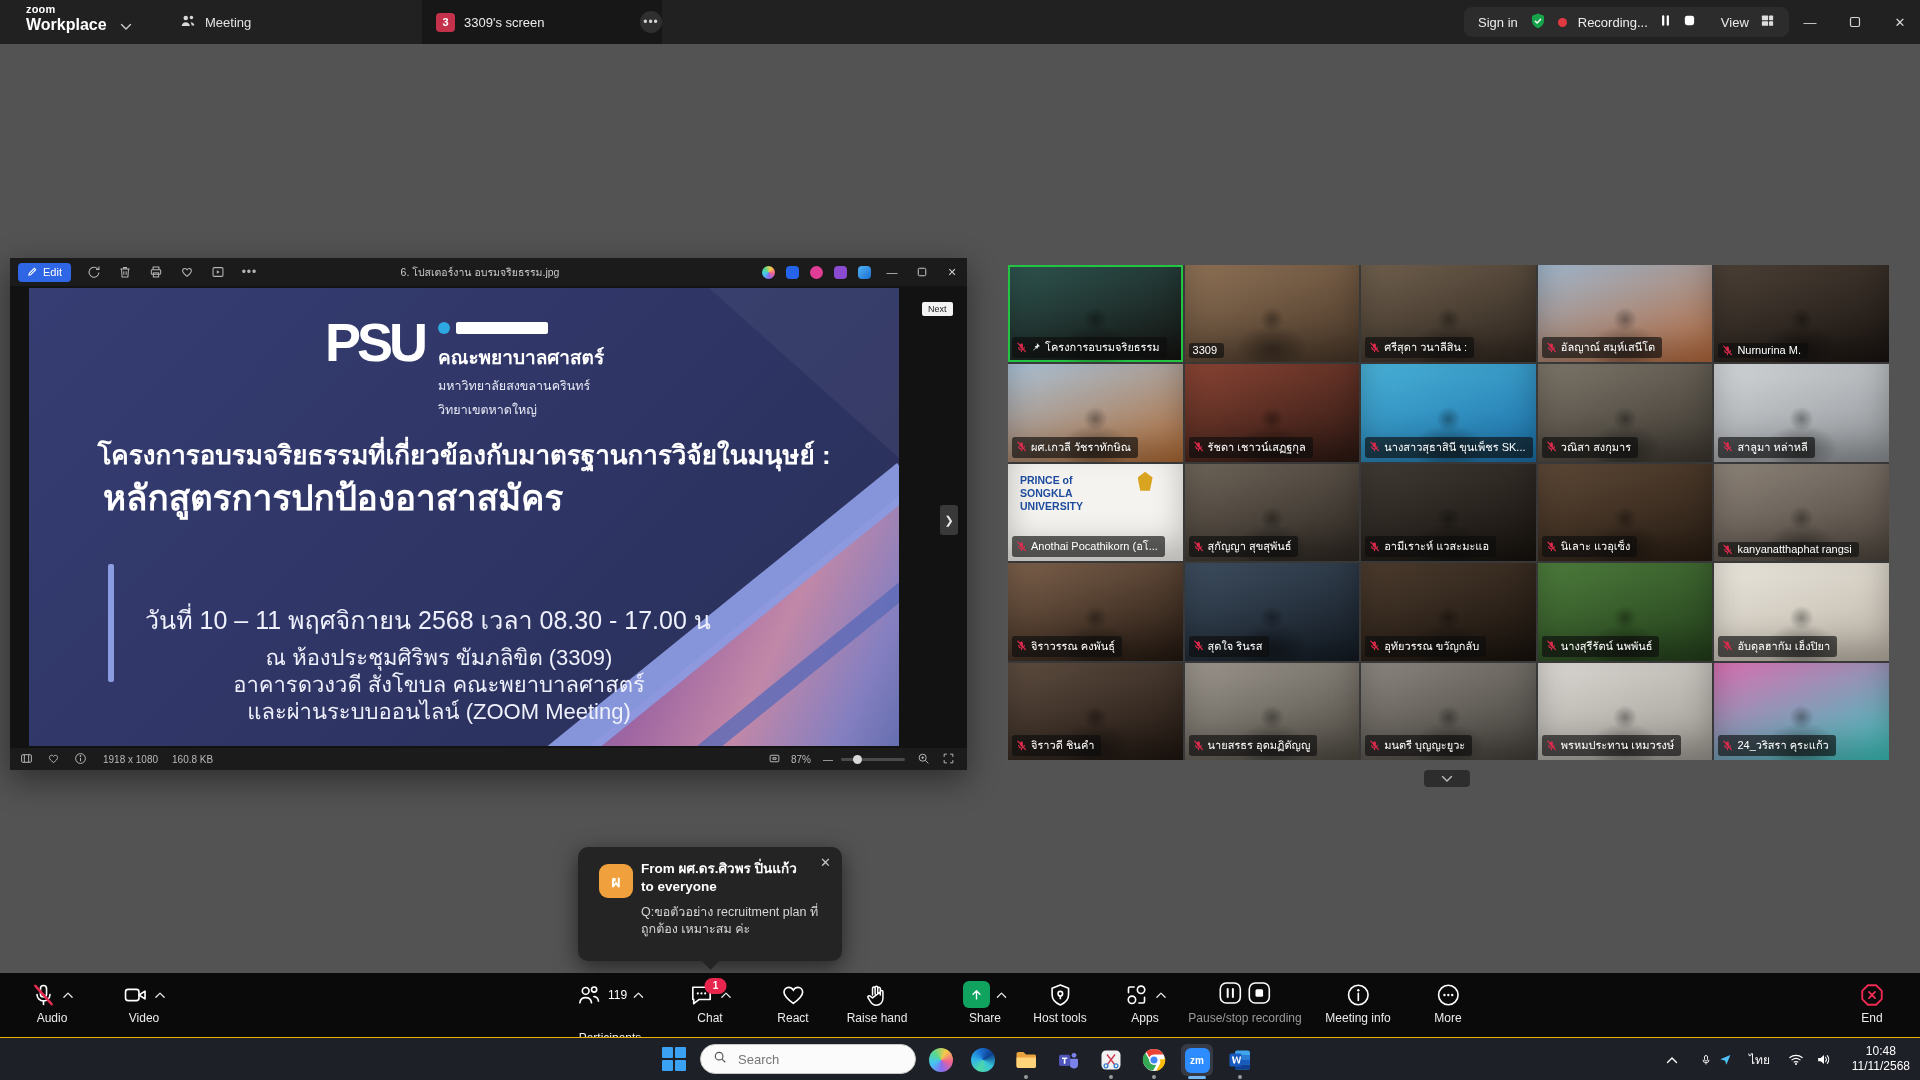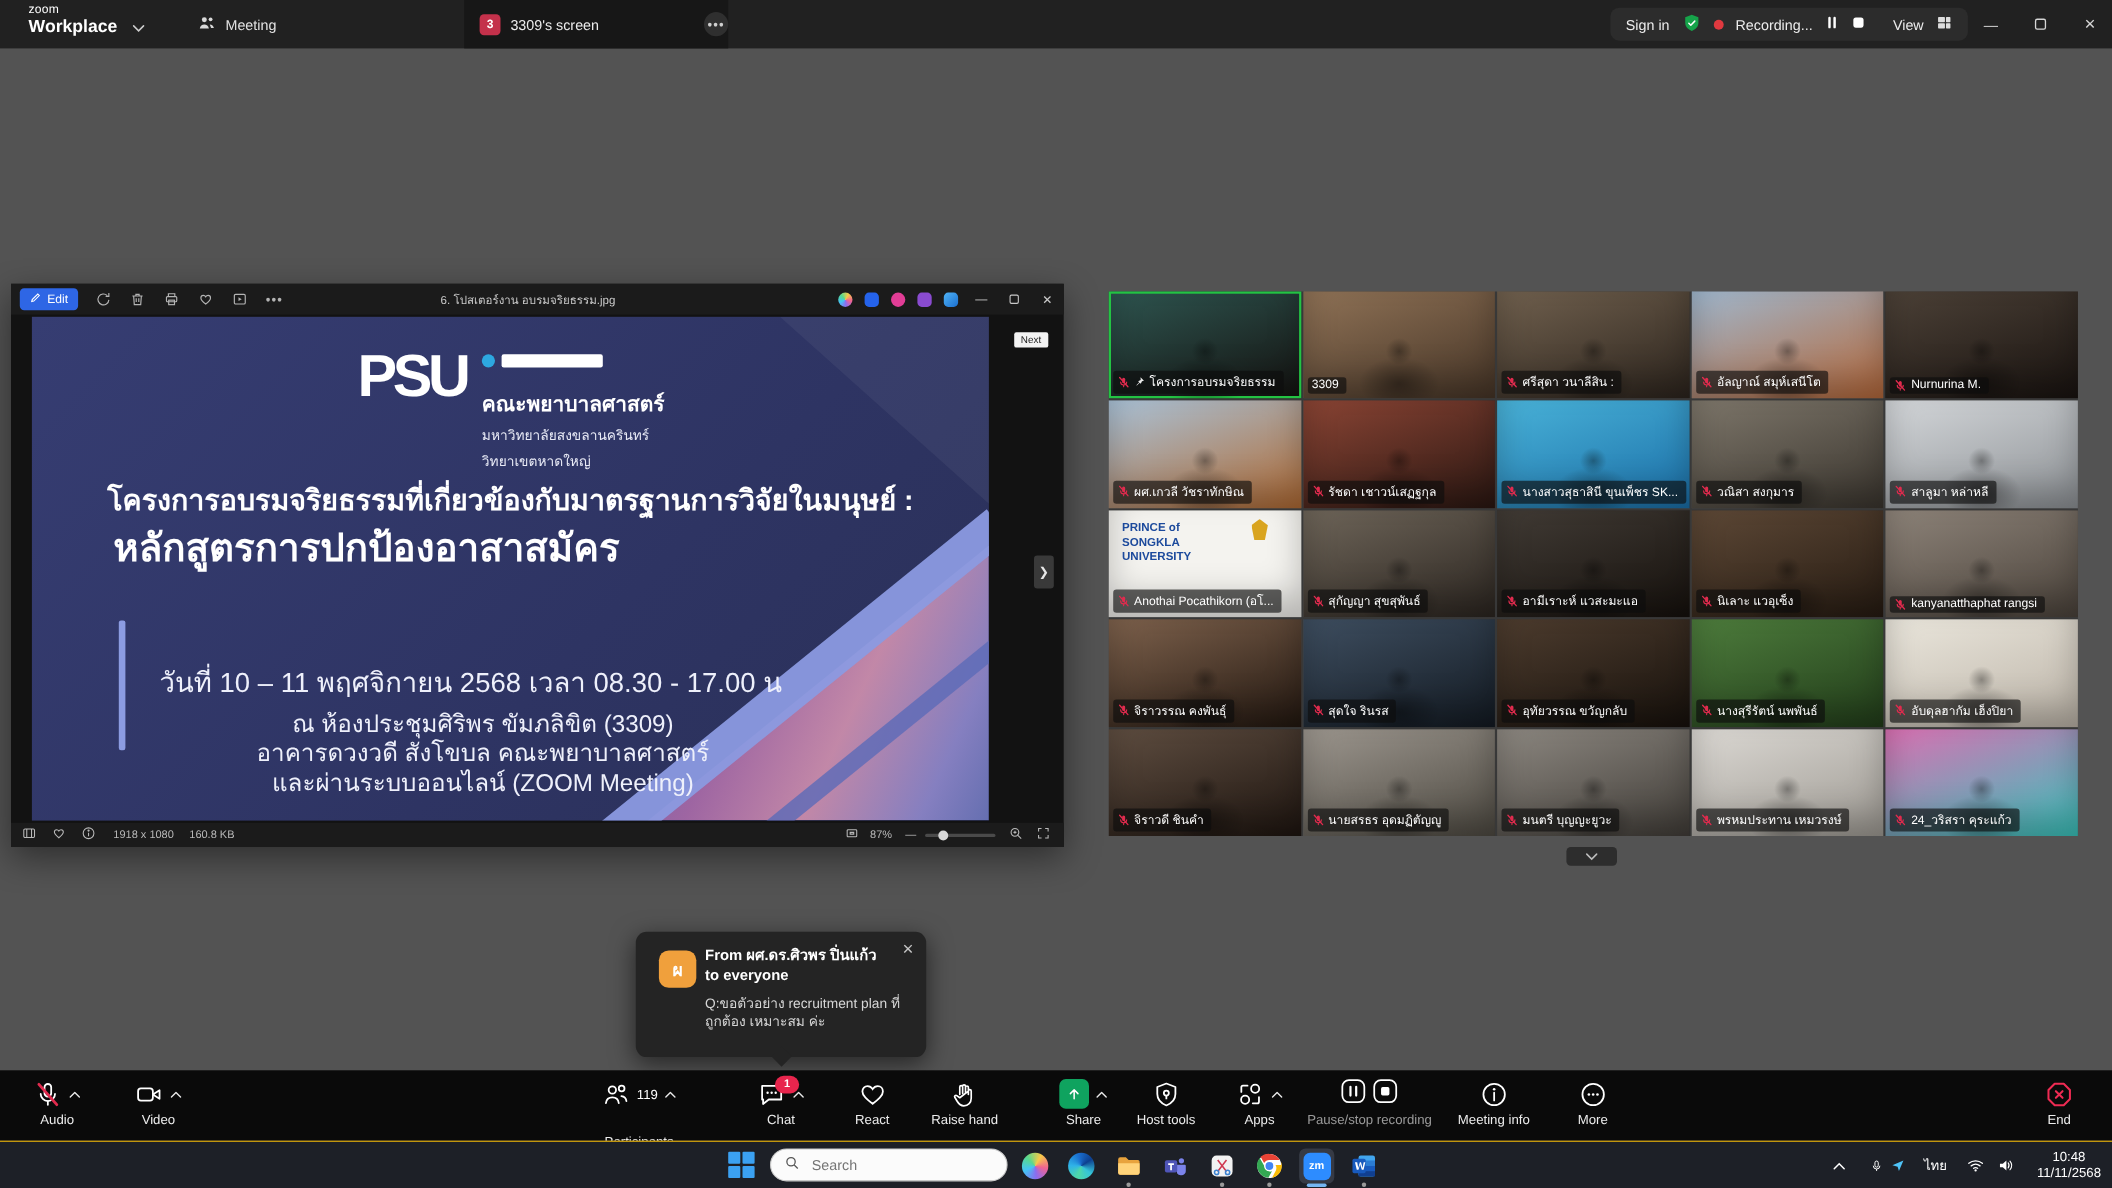--- a/index.html
+++ b/index.html
@@ -2,21 +2,21 @@
 <html><head>
 <meta charset="utf-8">
 <style>
   html,body{margin:0;padding:0;}
   body{width:1920px;height:1080px;position:relative;overflow:hidden;background:#535353;
        font-family:"Liberation Sans","DejaVu Sans",sans-serif;-webkit-font-smoothing:antialiased;}
 
   
   .titlebar{position:absolute;top:0;left:0;width:1920px;height:44px;background:#212121;}
   .brand{position:absolute;left:26px;top:4px;color:#fff;line-height:1;cursor:default;}
-  .brand .z{font-size:11px;font-weight:normal;letter-spacing:.2px;}
+  .brand .z{font-size:11px;font-weight:bold;letter-spacing:.2px;}
   .brand .w{font-size:16px;font-weight:600;margin-top:2px;}
   .brand-chev{position:absolute;left:120px;top:17px;}
   .tab-meeting{position:absolute;left:165px;top:0;height:44px;display:flex;align-items:center;gap:8px;padding:0 14px;color:#e3e3e3;font-size:13px;cursor:pointer;}
   .tab-screen{position:absolute;left:422px;top:0;width:240px;height:44px;background:#171717;display:flex;align-items:center;gap:9px;padding-left:14px;box-sizing:border-box;color:#ececec;font-size:13px;cursor:pointer;}
   .tab-badge{width:19px;height:19px;border-radius:4px;background:#c4314b;color:#fff;font-size:11px;font-weight:bold;display:flex;align-items:center;justify-content:center;}
   .tab-more{position:absolute;left:640px;top:11px;width:22px;height:22px;border-radius:50%;background:#2f2f2f;color:#cfcfcf;font-size:12px;display:flex;align-items:center;justify-content:center;letter-spacing:1px;cursor:pointer;}
   .tb-pill{position:absolute;left:1464px;top:7px;height:30px;background:#2c2c2c;border-radius:8px;display:flex;align-items:center;gap:11px;padding:0 14px;color:#ececec;font-size:13px;}
   .recdot{width:9px;height:9px;border-radius:50%;background:#e0393f;}
   .winctl{position:absolute;top:0;width:40px;height:44px;display:flex;align-items:center;justify-content:center;color:#d6d6d6;font-size:13px;cursor:pointer;}
 
@@ -36,21 +36,21 @@
   .poster{position:absolute;left:19px;top:30px;width:870px;height:458px;overflow:hidden;background:linear-gradient(135deg,#363d72 0%,#2e3463 60%,#2a3057 100%);}
   .po-tri{position:absolute;right:0;top:0;width:0;height:0;border-left:190px solid transparent;border-top:170px solid rgba(255,255,255,.05);}
   .po-collage{position:absolute;right:0;bottom:0;width:310px;height:250px;clip-path:polygon(100% 0,100% 100%,0 100%);background:linear-gradient(115deg,#6b5fae 0%,#a86aa8 35%,#cf8fae 60%,#8d86c9 85%,#6a74b8 100%);opacity:.92;}
   .po-band{position:absolute;right:-60px;bottom:108px;width:460px;height:34px;background:#8b9ae0;transform:rotate(-39deg);opacity:.95;}
   .po-band2{position:absolute;right:-80px;bottom:40px;width:420px;height:16px;background:#5b6ab8;transform:rotate(-39deg);opacity:.8;}
   .psu{position:absolute;left:296px;top:30px;display:flex;gap:14px;}
   .psu-mark{font-size:54px;font-weight:800;color:#fff;letter-spacing:-4px;line-height:.9;}
   .psu-dotbar{display:flex;align-items:center;gap:6px;margin-top:4px;}
   .psu-dot{width:12px;height:12px;border-radius:50%;background:#2da8e0;}
   .psu-bar{width:92px;height:12px;border-radius:2px;background:#fff;}
-  .psu-org1{font-size:19px;font-weight:bold;color:#fff;margin-top:18px;}
+  .psu-org1{font-size:19px;font-weight:bold;color:#fff;margin-top:8px;}
   .psu-org2{font-size:12.5px;color:#e8eaf6;margin-top:4px;}
   .po-title1{position:absolute;left:30px;width:810px;top:146px;text-align:center;font-size:26px;font-weight:bold;color:#fff;}
   .po-title2{position:absolute;left:74px;top:182px;font-size:35px;font-weight:bold;color:#fff;}
   .po-accent{position:absolute;left:79px;top:276px;width:6px;height:118px;background:#8c9ce2;border-radius:2px;}
   .po-date{position:absolute;left:116px;top:312px;font-size:25px;color:#eef0fb;}
   .po-venue{position:absolute;left:140px;top:356px;width:540px;text-align:center;font-size:22px;line-height:27px;color:#eef0fb;}
   .next-tip{position:absolute;left:912px;top:44px;background:#f3f3f3;color:#222;font-size:9px;padding:2px 6px;border-radius:2px;}
   .next-btn{position:absolute;left:930px;top:247px;width:18px;height:30px;background:rgba(90,90,90,.55);border-radius:3px;display:flex;align-items:center;justify-content:center;color:#e8e8e8;font-size:11px;cursor:pointer;}
 
   
@@ -662,21 +662,21 @@
           </svg>
         </span>
         <span style="display:flex;opacity:.9;">
           <svg width="11" height="8" viewBox="0 0 12 8">
             <path d="M1.5 6.5L6 2l4.5 4.5" fill="none" stroke="#fff" stroke-width="1.4" stroke-linecap="round" stroke-linejoin="round"></path>
           </svg>
         </span>
       </div>
       <div class="tb-label">Video</div>
     </div>
-    <div class="tb-item" style="left: 581px; gap: 20px;">
+    <div class="tb-item" style="left: 610px; gap: 20px;">
       <div class="tb-top">
         <span style="display:flex;position:relative;">
           <svg width="26" height="26" viewBox="0 0 24 24" fill="none" stroke="#fff" stroke-width="1.5" stroke-linecap="round">
             <circle cx="9" cy="8.2" r="3.1"></circle>
             <path d="M3.6 19.2c.4-3 2.6-4.8 5.4-4.8s5 1.8 5.4 4.8"></path>
             <circle cx="16.8" cy="7" r="2.4"></circle>
             <path d="M16.6 13.4c2.3.3 3.9 1.9 4.2 4.2"></path>
           </svg>
         </span>
         <span class="tb-count">119</span>

